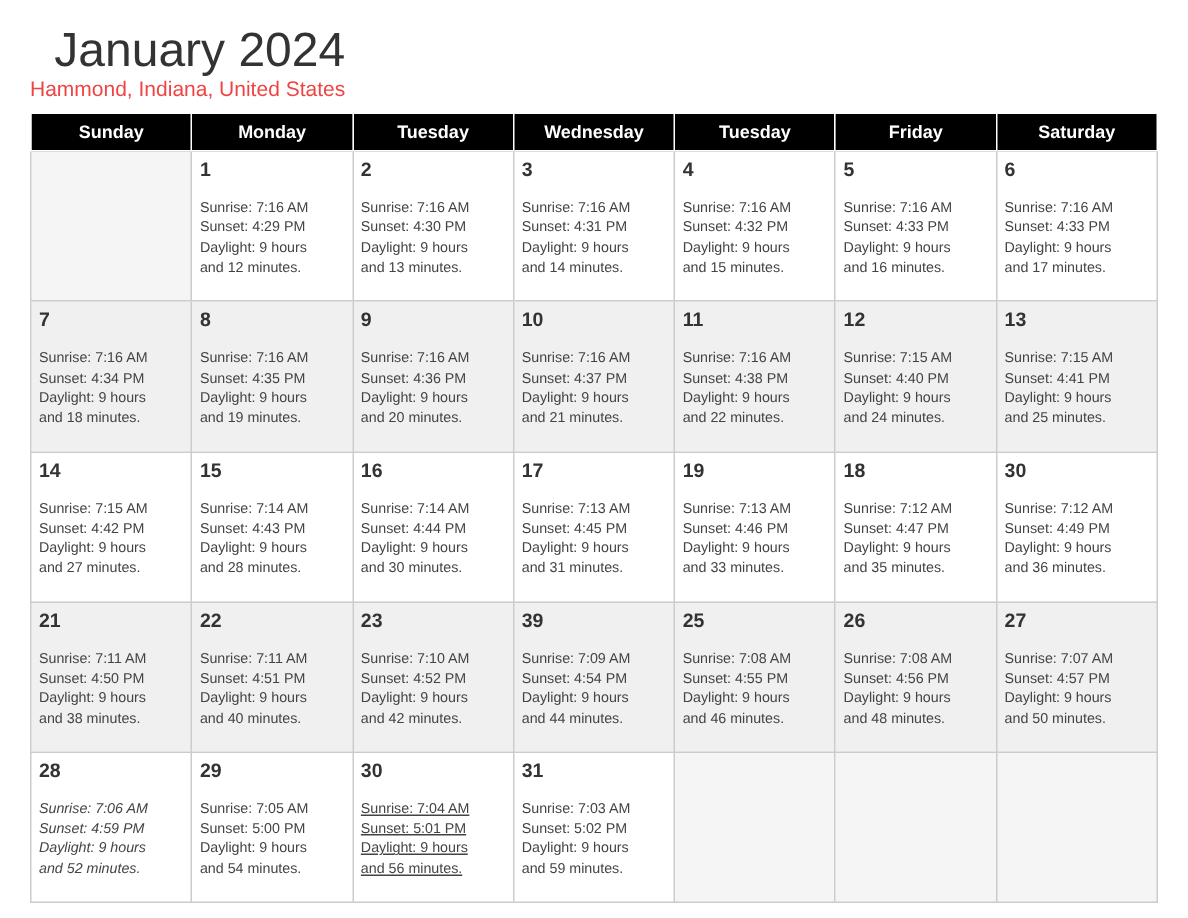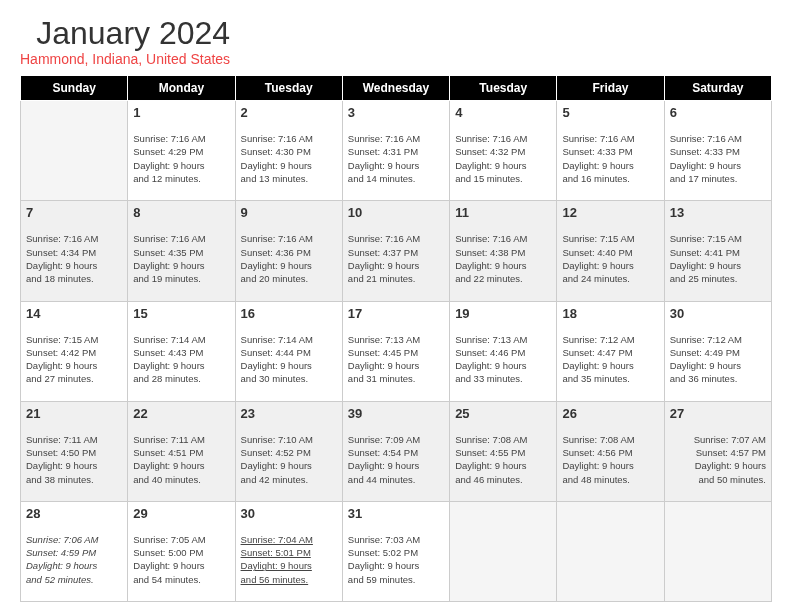--- a/index.html
+++ b/index.html
@@ -304,21 +304,21 @@
           </td>
           <td>
             <span class="day-number">26</span>
             <div class="day-info" style="white-space: pre-line;">Sunrise: 7:08 AM
 Sunset: 4:56 PM
 Daylight: 9 hours
 and 48 minutes.</div>
           </td>
           <td>
             <span class="day-number">27</span>
-            <div class="day-info" style="white-space: pre-line; text-align: right;">Sunrise: 7:07 AM
+            <div class="day-info" style="white-space: pre-line;">Sunrise: 7:07 AM
 Sunset: 4:57 PM
 Daylight: 9 hours
 and 50 minutes.</div>
           </td>
         </tr>
         <tr class="row-white">
           <td>
             <span class="day-number">28</span>
             <div class="day-info" style="white-space: pre-line; font-style: italic;">Sunrise: 7:06 AM
 Sunset: 4:59 PM

